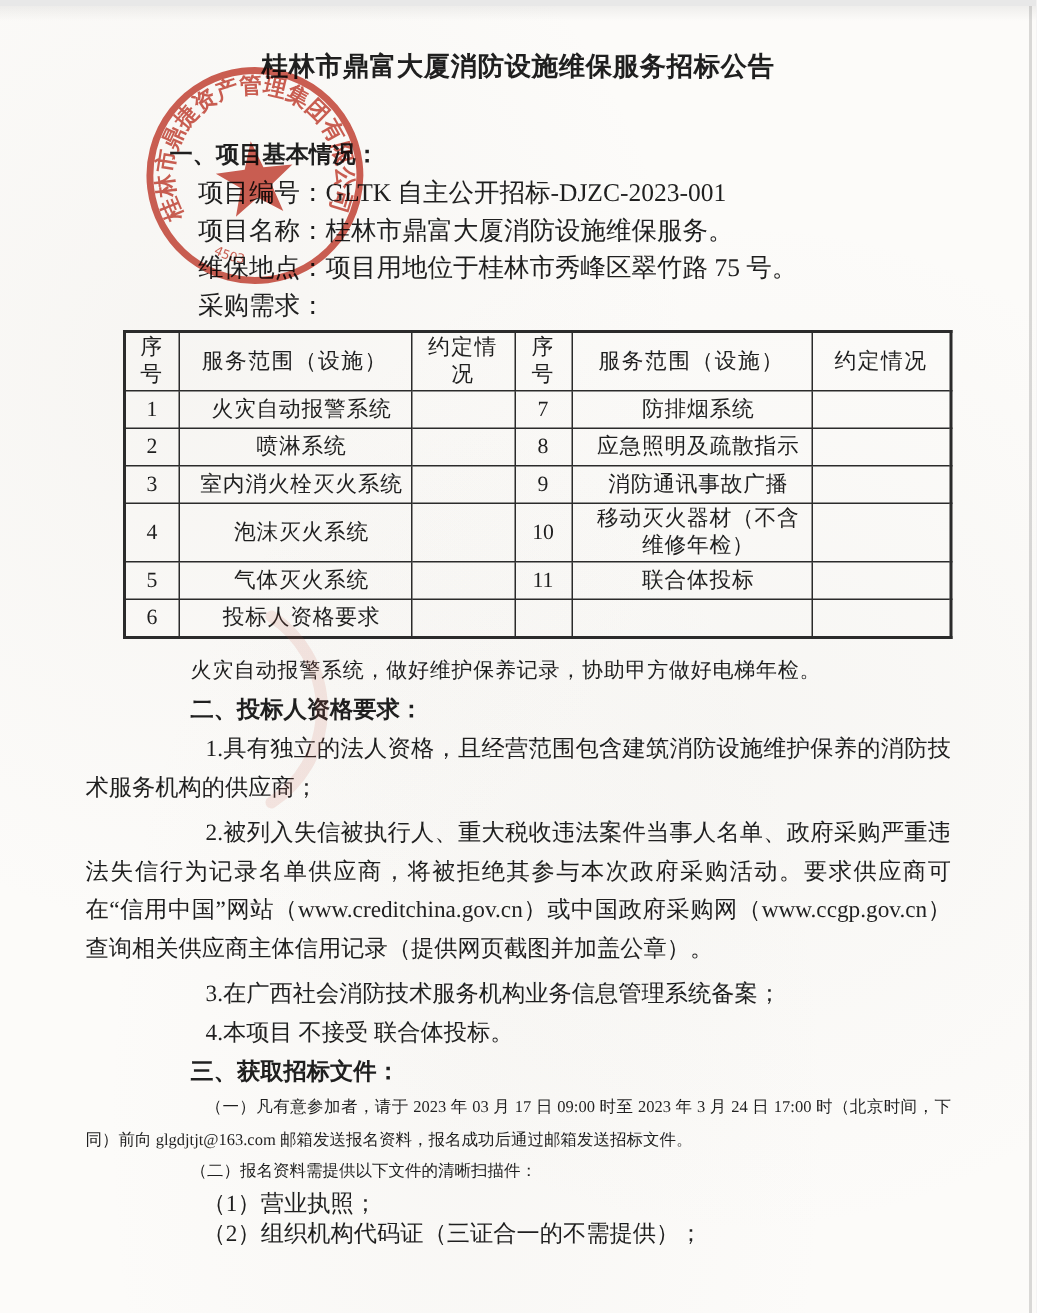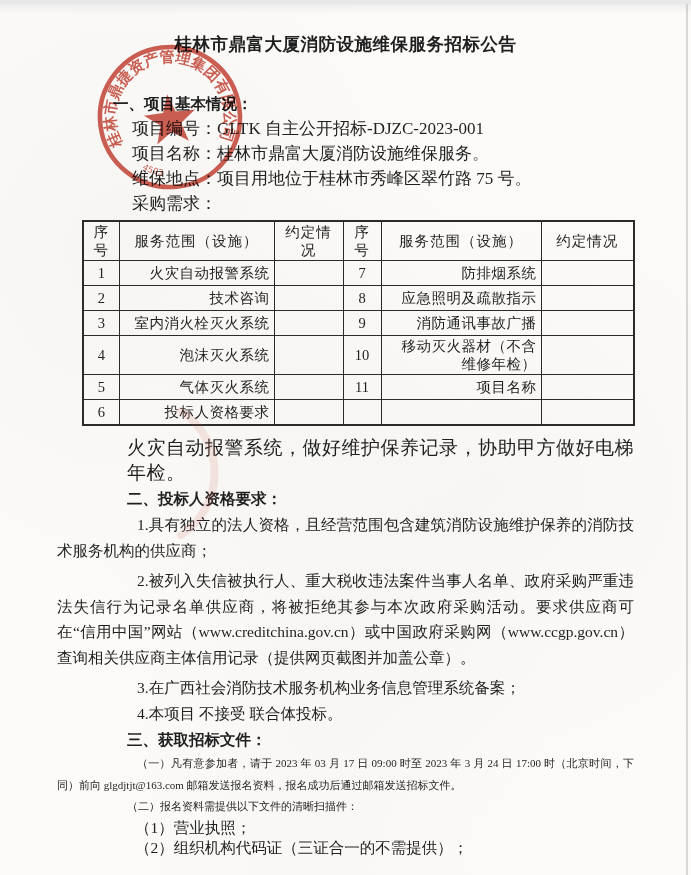--- a/index.html
+++ b/index.html
@@ -44,25 +44,25 @@
   }
   .ptable th,.ptable td{
     border:1.4px solid #2b2b2b;
     padding:1px 4px;
     line-height:18px;
     overflow:hidden;
   }
   .ptable th{font-weight:normal;text-align:center;height:24px;letter-spacing:1px;}
   .ptable td{height:22px;}
   .ptable td.num{text-align:center;}
-  .ptable td.svc{text-align:right;padding-left:13px;letter-spacing:.5px;}
+  .ptable td.svc{text-align:center;padding-left:13px;letter-spacing:.5px;}
   .col-num{width:36px;}  .col-svc1{width:155px;} .col-ag1{width:69px;}
   .col-num2{width:38px;} .col-svc2{width:160px;} .col-ag2{width:93px;}
 
-  .note-line{margin-top:9px;padding-left:70px;font-size:19px;line-height:25px;letter-spacing:.5px;}
+  .note-line{margin-top:9px;padding-left:70px;font-size:14px;line-height:25px;letter-spacing:.5px;}
   .contract-line{padding-left:82px;font-size:15.5px;line-height:25px;}
 
   .sec-heading{margin-top:1px;text-indent:70px;font-weight:bold;font-size:15.5px;line-height:26px;}
   .para{margin:0;text-indent:80px;font-size:15.5px;line-height:25.5px;text-align:justify;}
   .para.gap{margin-top:5px;}
 
   .sec3 .para3{margin:0;text-indent:80px;font-size:11px;line-height:21.5px;text-align:justify;}
   .sec3 .doc-item{margin:0;text-indent:78px;font-size:15.5px;line-height:20.5px;white-space:nowrap;}
   .sec3 .p2{text-indent:70px;}
 
@@ -113,21 +113,21 @@
       <tr>
         <td class="num">1</td>
         <td class="svc">火灾自动报警系统</td>
         <td></td>
         <td class="num">7</td>
         <td class="svc">防排烟系统</td>
         <td></td>
       </tr>
       <tr>
         <td class="num">2</td>
-        <td class="svc">技术咨询</td>
+        <td class="svc">喷淋系统</td>
         <td></td>
         <td class="num">8</td>
         <td class="svc">应急照明及疏散指示</td>
         <td></td>
       </tr>
       <tr>
         <td class="num">3</td>
         <td class="svc">室内消火栓灭火系统</td>
         <td></td>
         <td class="num">9</td>
@@ -140,21 +140,21 @@
         <td></td>
         <td class="num">10</td>
         <td class="svc">移动灭火器材（不含维修年检）</td>
         <td></td>
       </tr>
       <tr>
         <td class="num">5</td>
         <td class="svc">气体灭火系统</td>
         <td></td>
         <td class="num">11</td>
-        <td class="svc">项目名称</td>
+        <td class="svc">联合体投标</td>
         <td></td>
       </tr>
       <tr>
         <td class="num">6</td>
         <td class="svc">投标人资格要求</td>
         <td></td>
         <td class="num"></td>
         <td class="svc"></td>
         <td></td>
       </tr>

